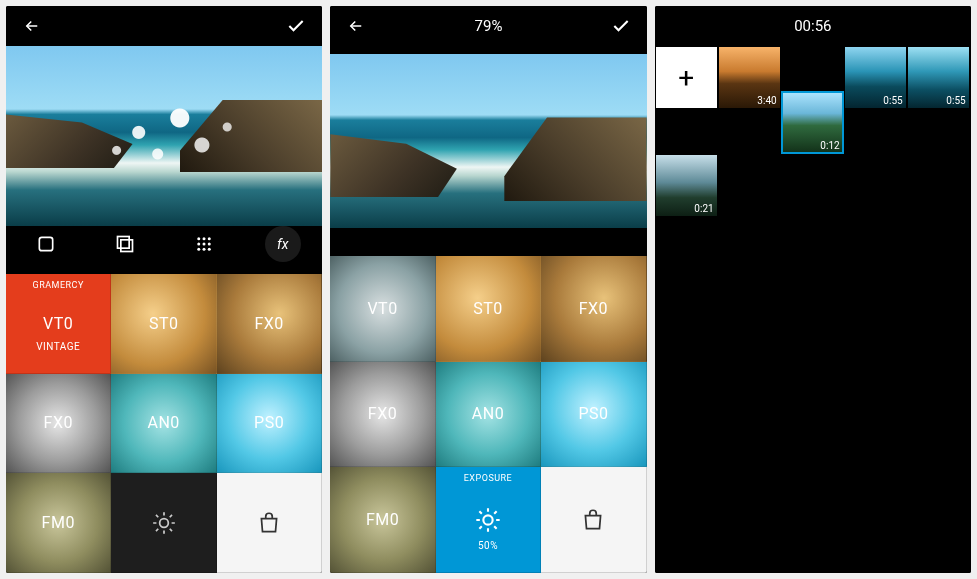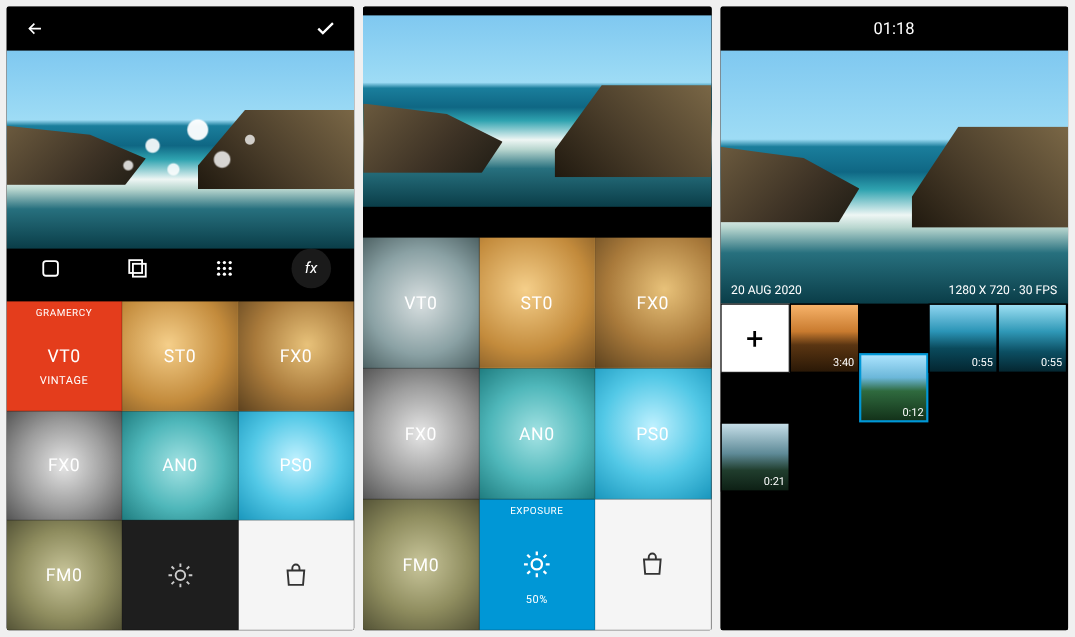--- a/index.html
+++ b/index.html
@@ -227,20 +227,34 @@
     <div class="cell bg-white">
       <svg width="26" height="26" viewBox="0 0 24 24" fill="none" stroke="#333" stroke-width="1.6">
           <path d="M5 8h14l-1 12H6L5 8z"></path>
           <path d="M9 8V6a3 3 0 016 0v2"></path>
         </svg>
     </div>
   </div>
 </div>
 
 <div class="screen">
+  <div class="topbar">
+    <div class="icon-btn">
+      <svg width="18" height="18" viewBox="0 0 24 24" fill="none" stroke="#fff" stroke-width="2">
+          <path d="M19 12H5"></path>
+          <path d="M11 6l-6 6 6 6"></path>
+        </svg>
+    </div>
+    <div class="center">79%</div>
+    <div class="icon-btn">
+      <svg width="20" height="20" viewBox="0 0 24 24" fill="none" stroke="#fff" stroke-width="2.5">
+          <path d="M4 12l5 5L20 6"></path>
+        </svg>
+    </div>
+  </div>
 
   <div class="video h210" style="background:#000;">
     <div class="sea" style="top:8px;bottom:28px;"></div>
     <div class="rock-left" style="top:42%;"></div>
     <div class="rock-right" style="top:34%;"></div>
   </div>
 
   <div class="grid">
     <div class="cell bg-soft">
         <span class="code">VT0</span>
@@ -278,33 +292,24 @@
           <path d="M5 8h14l-1 12H6L5 8z"></path>
           <path d="M9 8V6a3 3 0 016 0v2"></path>
         </svg>
     </div>
   </div>
 </div>
 
 <div class="screen">
   <div class="topbar">
     <div class="icon-btn"></div>
-    <div class="center">01:18</div>
+    <div class="center">00:56</div>
     <div class="icon-btn"></div>
   </div>
 
-  <div class="video h230">
-    <div class="sea"></div>
-      <div class="rock-left"></div>
-      <div class="rock-right"></div>
-    <div class="overlay-meta">
-      <span>20 AUG 2020</span>
-      <span>1280 X 720 · 30 FPS</span>
-    </div>
-  </div>
 
   <div class="cliprow">
     <div class="clip add">
       <span>+</span>
     </div>
     <div class="clip thumb-a">
         <span class="dur">3:40</span>
       </div>
     <div class="clip thumb-b sel">
         <span class="dur">0:12</span>

